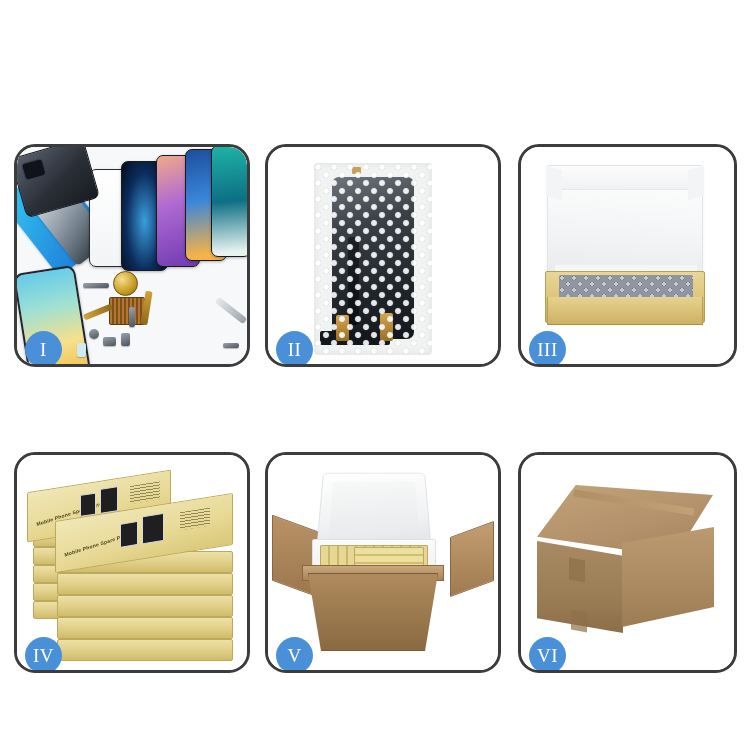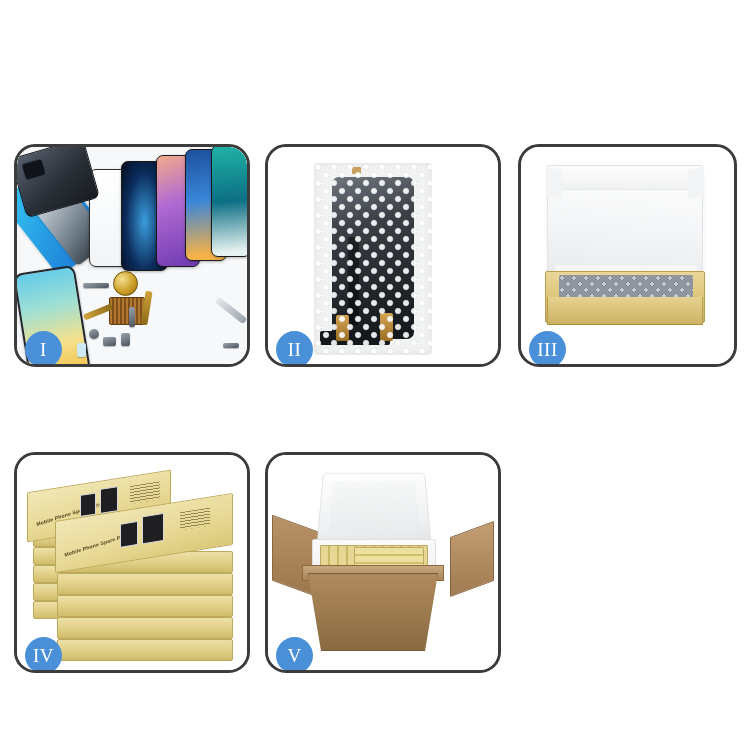--- a/index.html
+++ b/index.html
@@ -372,15 +372,27 @@
         </div>
         <div class="c5-foam-body"></div>
         <div class="c5-contents"></div>
         <div class="c5-contents2"></div>
         <div class="c5-rim"></div>
         <div class="c5-body"></div>
       </div>
       <div class="badge">V</div>
     </div>
 
+    <div class="panel" style="left:518px; top:308px; width:219px; height:221px;">
+      <div class="panel-inner">
+        <div class="p6bg"></div>
+        <div class="c6-top"></div>
+        <div class="c6-seam"></div>
+        <div class="c6-left"></div>
+        <div class="c6-right"></div>
+        <div class="c6-tab1"></div>
+        <div class="c6-tab2"></div>
+      </div>
+      <div class="badge">VI</div>
+    </div>
 
   </div>
 </div>
 
 </body></html>

